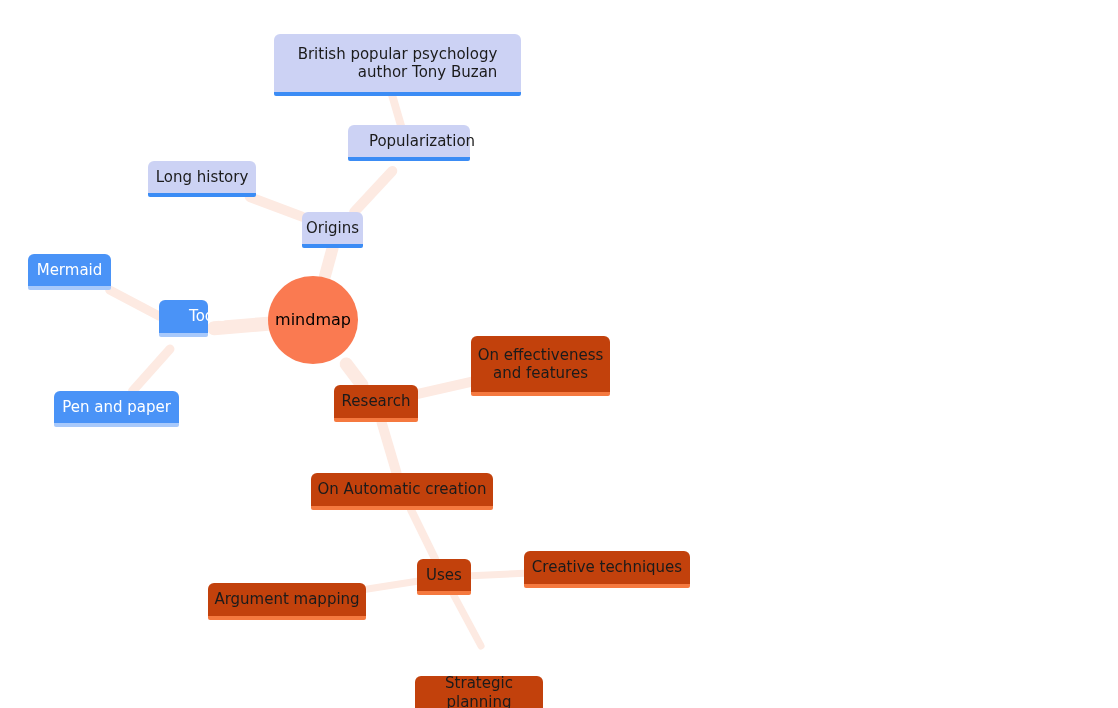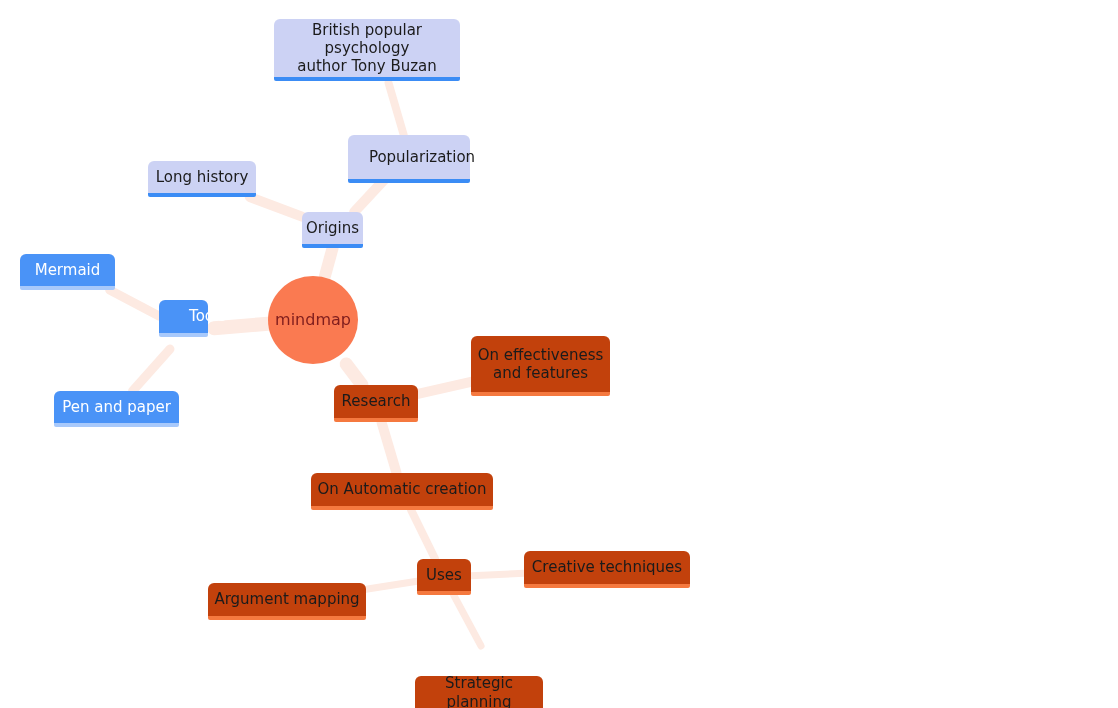--- a/index.html
+++ b/index.html
@@ -37,21 +37,21 @@
     text-align: center;
     border-radius: 6px;
     line-height: 1.22;
     white-space: pre-line;
     z-index: 5;
   }
   
   .node.root {
     border-radius: 50%;
     background: #fa7a51;
-    color: #7f1d1d;
+    color: #000000;
     font-size: 16px;
     border: none;
   }
   
   .node.blue-soft {
     background: #ccd2f4;
     color: #1b1b1b;
     font-size: 15px;
     border-bottom: 4px solid #3b8cf5;
     border-radius: 6px 6px 2px 2px;
@@ -90,25 +90,25 @@
       <path d="M 381.46590909090907 422 Q 389 447.5 396.53409090909093 473" stroke="#fdeae2" stroke-width="10" stroke-linecap="round" fill="none"></path>
       <path d="M 411.0877192982456 510 Q 423.12280701754383 534.5 435.1578947368421 559" stroke="#fdeae2" stroke-width="8" stroke-linecap="round" fill="none"></path>
       <path d="M 471 575.7576687116565 Q 497.5 574.5383435582822 524 573.319018404908" stroke="#fdeae2" stroke-width="7" stroke-linecap="round" fill="none"></path>
       <path d="M 417 581.2133757961783 Q 391.5 585.1926751592357 366 589.171974522293" stroke="#fdeae2" stroke-width="7" stroke-linecap="round" fill="none"></path>
       <path d="M 453.66857142857145 595 Q 467.36571428571426 620.5 481.0628571428571 646" stroke="#fdeae2" stroke-width="7" stroke-linecap="round" fill="none"></path>
     </svg>
   <div id="node-layer">
       <div class="node root" style="left: 268px; top: 276px; width: 90px; height: 88px;">mindmap</div>
       <div class="node blue-soft" style="left: 302px; top: 212px; width: 61px; height: 36px;">Origins</div>
       <div class="node blue-soft" style="left: 148px; top: 161px; width: 108px; height: 36px; text-align: right;">Long history</div>
-      <div class="node blue-soft" style="left: 348px; top: 135px; width: 122px; height: 48px; padding-left: 26px;">Popularization</div>
-      <div class="node blue-soft" style="left: 274px; top: 19px; width: 186px; height: 62px;">British popular psychology
+      <div class="node blue-soft" style="left: 348px; top: 125px; width: 122px; height: 36px; padding-left: 26px;">Popularization</div>
+      <div class="node blue-soft" style="left: 274px; top: 34px; width: 247px; height: 62px; text-align: right;">British popular psychology
 author Tony Buzan</div>
       <div class="node blue-solid" style="left: 159px; top: 300px; width: 49px; height: 37px; padding-left: 48px;">Tools</div>
-      <div class="node blue-solid" style="left: 20px; top: 254px; width: 95px; height: 36px;">Mermaid</div>
+      <div class="node blue-solid" style="left: 28px; top: 254px; width: 83px; height: 36px;">Mermaid</div>
       <div class="node blue-solid" style="left: 54px; top: 391px; width: 125px; height: 36px;">Pen and paper</div>
       <div class="node orange-soft" style="left: 334px; top: 385px; width: 84px; height: 37px;">Research</div>
       <div class="node orange-soft" style="left: 471px; top: 336px; width: 139px; height: 60px;">On effectiveness
 and features</div>
       <div class="node orange-soft" style="left: 311px; top: 473px; width: 182px; height: 37px;">On Automatic creation</div>
       <div class="node orange-soft" style="left: 417px; top: 559px; width: 54px; height: 36px;">Uses</div>
       <div class="node orange-soft" style="left: 524px; top: 551px; width: 166px; height: 37px;">Creative techniques</div>
       <div class="node orange-soft" style="left: 208px; top: 583px; width: 158px; height: 37px;">Argument mapping</div>
       <div class="node orange-soft" style="left: 415px; top: 676px; width: 128px; height: 37px;">Strategic planning</div>
     </div>

